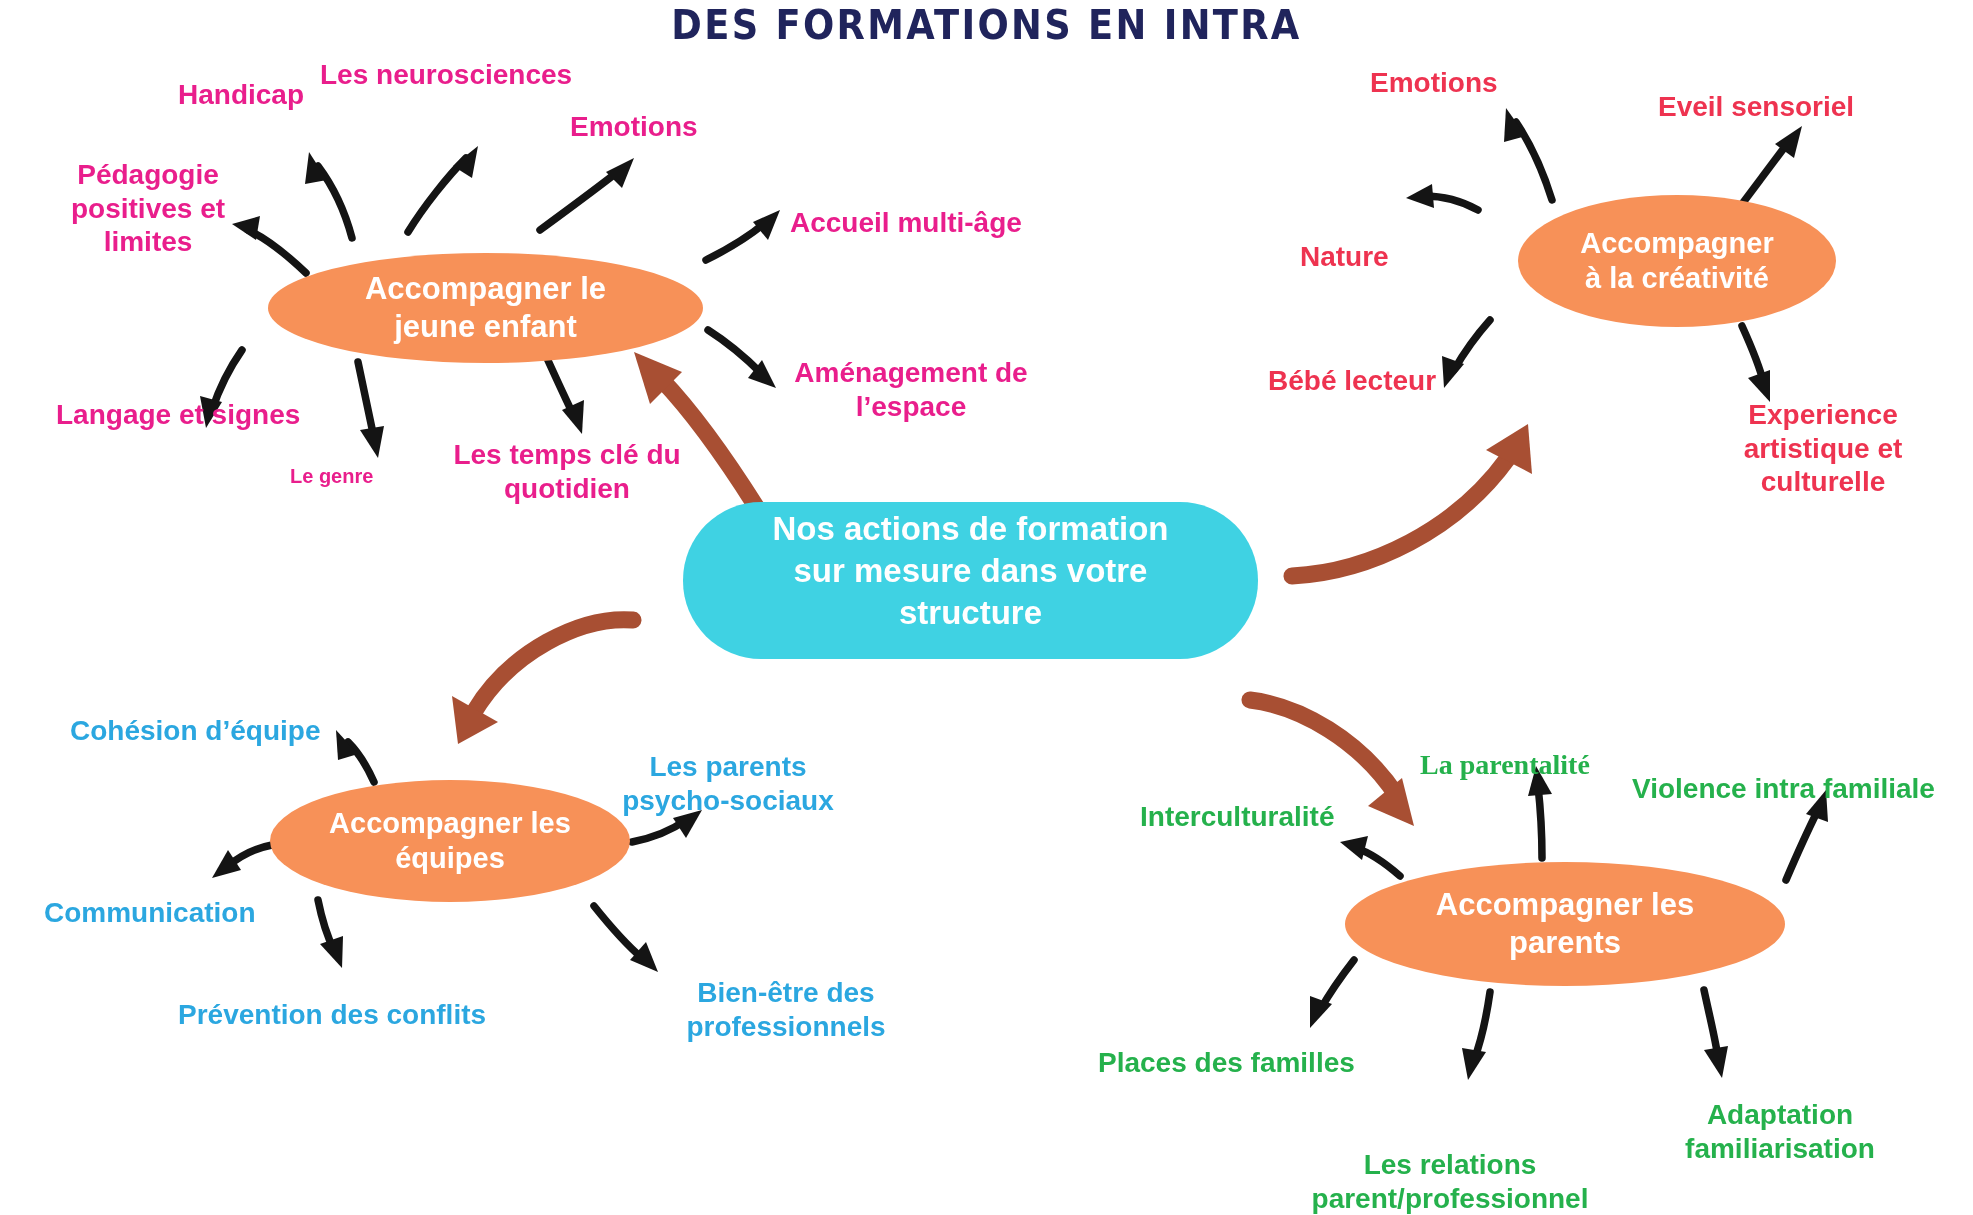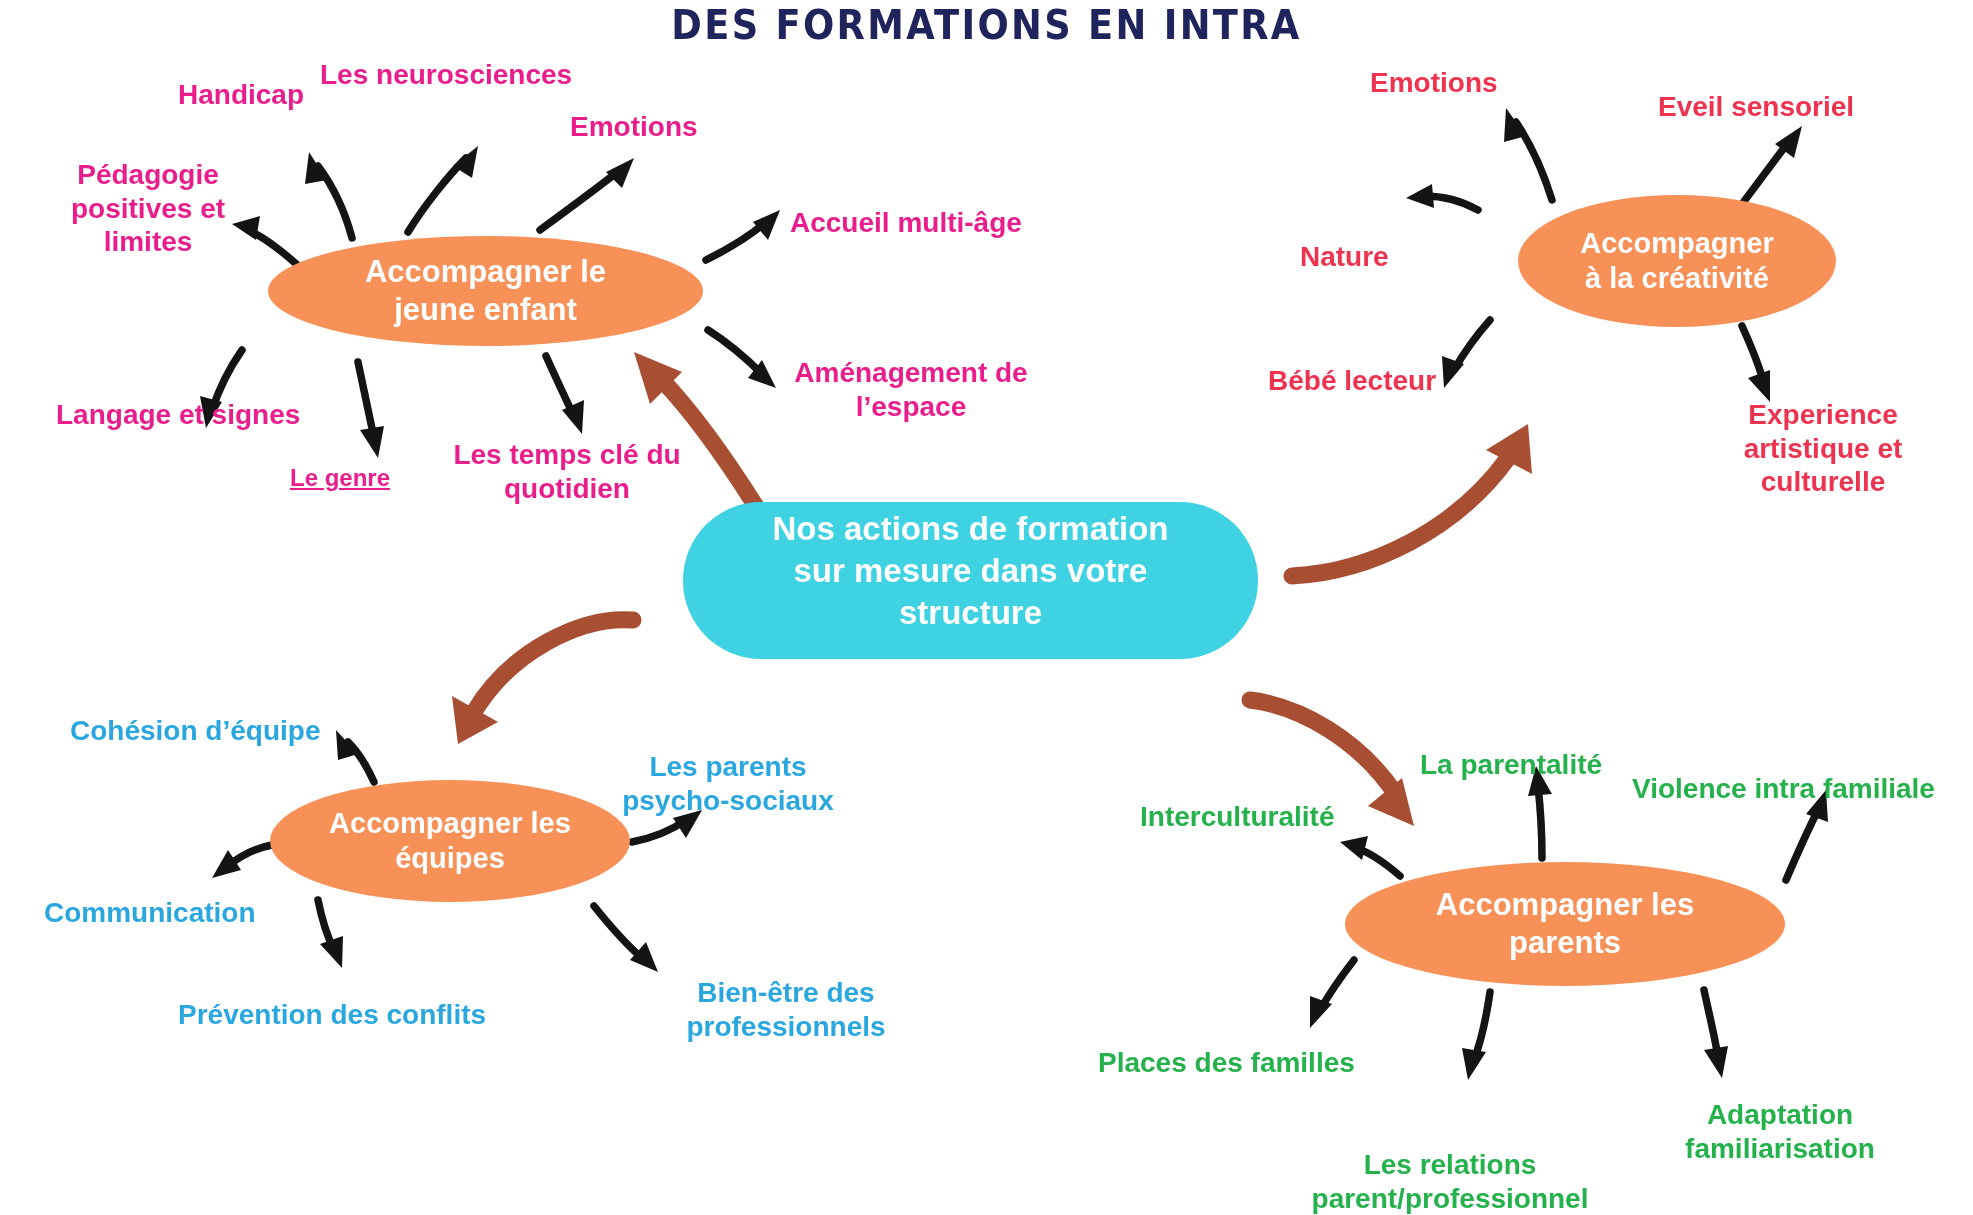--- a/index.html
+++ b/index.html
@@ -63,21 +63,21 @@
     text-align: center;
     font-weight: bold;
     font-size: 33px;
     line-height: 1.28;
     box-sizing: border-box;
     padding: 6px 26px;
     z-index: 6;
   }
 
   #node-jeune-enfant {
-    left: 268px; top: 236px; width: 435px; height: 110px; font-size: 31px;
+    left: 268px; top: 253px; width: 435px; height: 110px; font-size: 31px;
   }
   #node-creativite {
     left: 1518px; top: 195px; width: 318px; height: 132px; font-size: 29px;
   }
   #node-equipes {
     left: 270px; top: 780px; width: 360px; height: 122px; font-size: 29px;
   }
   #node-parents {
     left: 1345px; top: 862px; width: 440px; height: 124px; font-size: 31px;
   }
@@ -293,21 +293,21 @@
 
   <div class="leaf c-pink" style="left:786px; top:356px; width:250px; font-size:28px;">Aménagement de
 l’espace</div>
 
   <div class="leaf c-pink" style="left:58px; top:158px; width:180px; font-size:28px;">Pédagogie
 positives et
 limites</div>
 
   <div class="leaf c-pink" style="left:56px; top:398px; font-size:28px;">Langage et signes</div>
 
-  <div class="leaf c-pink" style="left:290px; top:464px; font-size:24px;text-decoration:underline;">Le genre</div>
+  <div class="leaf c-pink" style="left:290px; top:464px; font-size:20px;">Le genre</div>
 
   <div class="leaf c-pink" style="left:452px; top:438px; width:230px; font-size:28px;">Les temps clé du
 quotidien</div>
 
   <div class="leaf c-red" style="left:1370px; top:66px; font-size:28px;">Emotions</div>
 
   <div class="leaf c-red" style="left:1658px; top:90px; font-size:28px;">Eveil sensoriel</div>
 
   <div class="leaf c-red" style="left:1300px; top:240px; font-size:28px;">Nature</div>
 
@@ -322,21 +322,21 @@
   <div class="leaf c-blue" style="left:622px; top:736px; width:212px; font-size:28px;">Les parents
 psycho-sociaux</div>
 
   <div class="leaf c-blue" style="left:44px; top:882px; font-size:28px;">Communication</div>
 
   <div class="leaf c-blue" style="left:178px; top:984px; font-size:28px;">Prévention des conflits</div>
 
   <div class="leaf c-blue" style="left:678px; top:962px; width:216px; font-size:28px;">Bien-être des
 professionnels</div>
 
-  <div class="leaf c-green" style="left:1420px; top:748px; font-size:28px;">La parentalité</div>
+  <div class="leaf c-green" style="left:1420px; top:748px; font-size:28px;font-family:Liberation Serif, serif;">La parentalité</div>
 
   <div class="leaf c-green" style="left:1632px; top:772px; font-size:28px;">Violence intra familiale</div>
 
   <div class="leaf c-green" style="left:1122px; top:800px; font-size:28px;margin-left:18px;">Interculturalité</div>
 
   <div class="leaf c-green" style="left:1098px; top:1046px; font-size:28px;">Places des familles</div>
 
   <div class="leaf c-green" style="left:1300px; top:1148px; width:300px; font-size:28px;">Les relations
 parent/professionnel</div>
 

